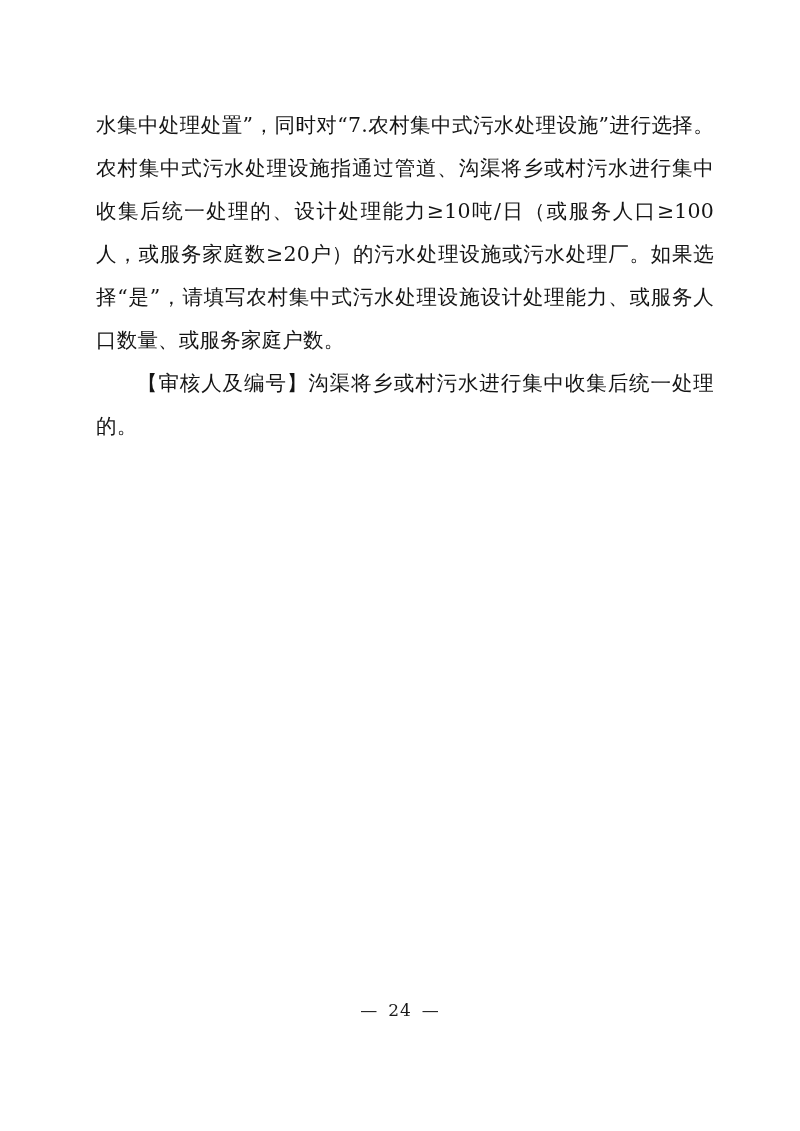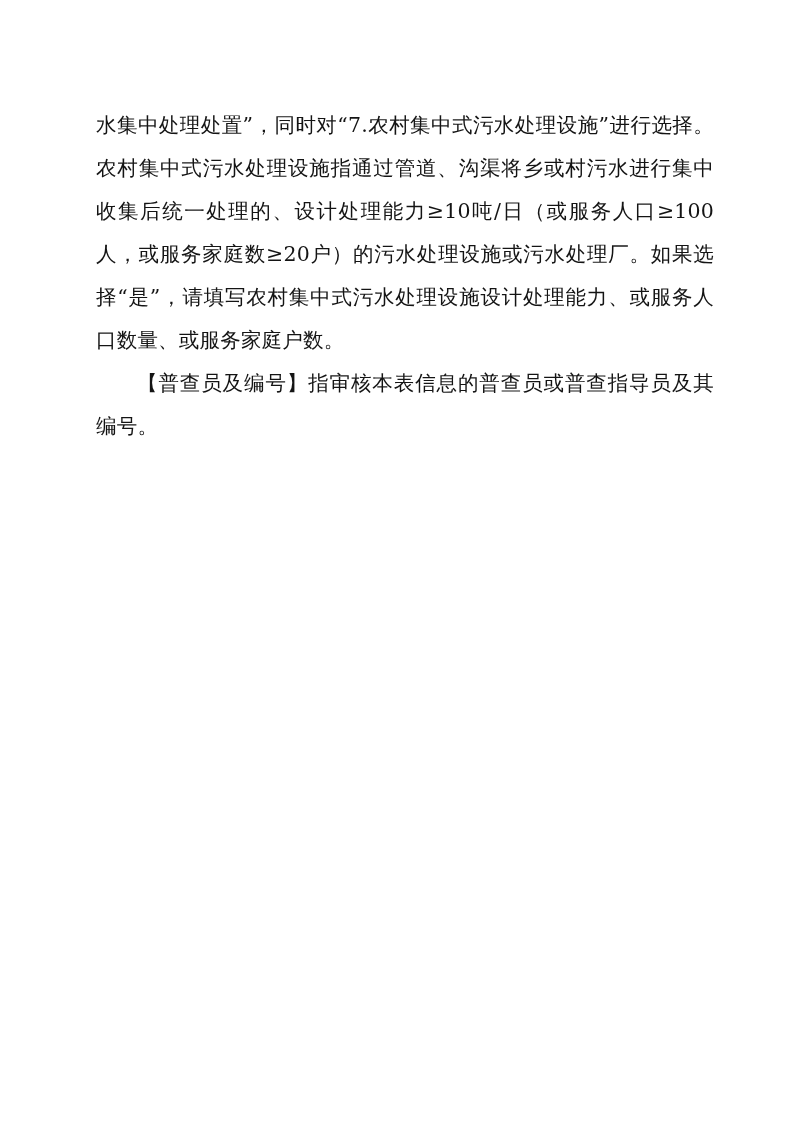--- a/index.html
+++ b/index.html
@@ -65,17 +65,20 @@
     display: inline-block;
   }
 </style>
 </head>
 <body>
 
 <div class="page">
 
   <div class="content">
     <p class="para">水集中处理处置”，同时对“7.农村集中式污水处理设施”进行选择。农村集中式污水处理设施指通过管道、沟渠将乡或村污水进行集中收集后统一处理的、设计处理能力≥10吨/日（或服务人口≥100人，或服务家庭数≥20户）的污水处理设施或污水处理厂。如果选择“是”，请填写农村集中式污水处理设施设计处理能力、或服务人口数量、或服务家庭户数。</p>
-    <p class="para indent">【普查员及编号】指审核本表信息的普查员或普查指导员及其编号。</p>
+    <p class="para indent">【审核人及编号】沟渠将乡或村污水进行集中收集后统一处理的。</p>
   </div>
 
+  <div class="page-number">
+    <span class="dash">—</span><span class="pn-val">24</span><span class="dash">—</span>
+  </div>
 
 </div>
 
 </body></html>

